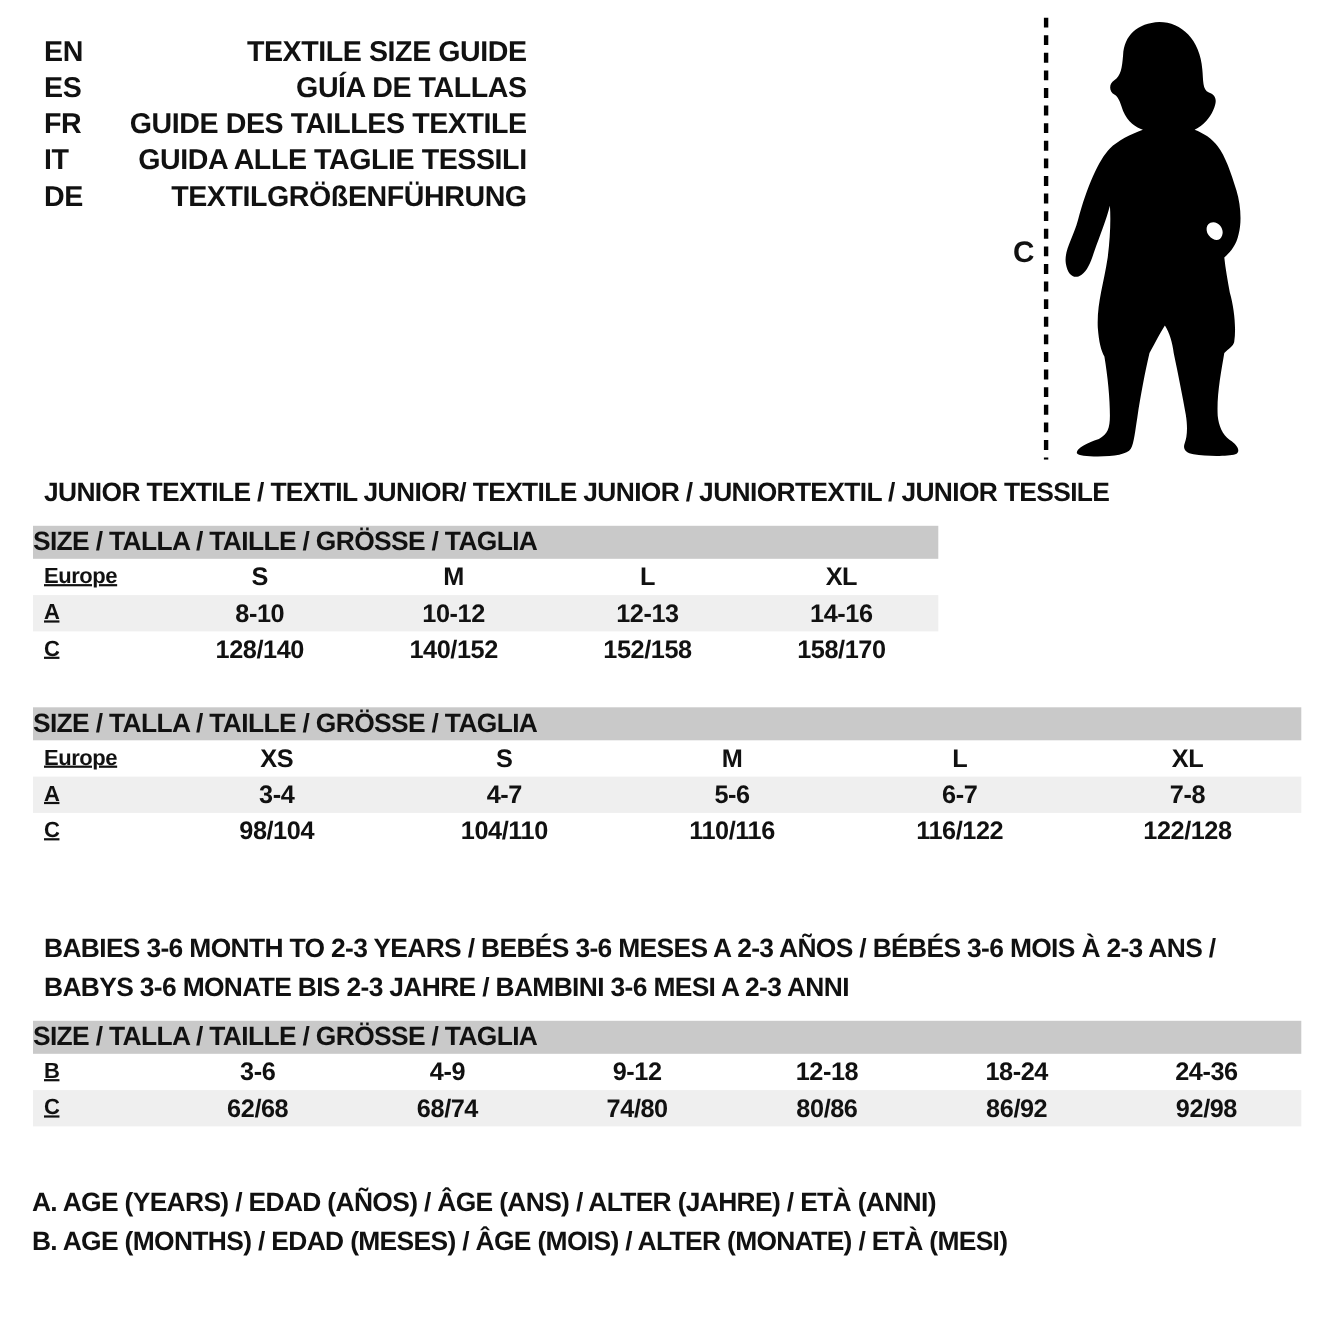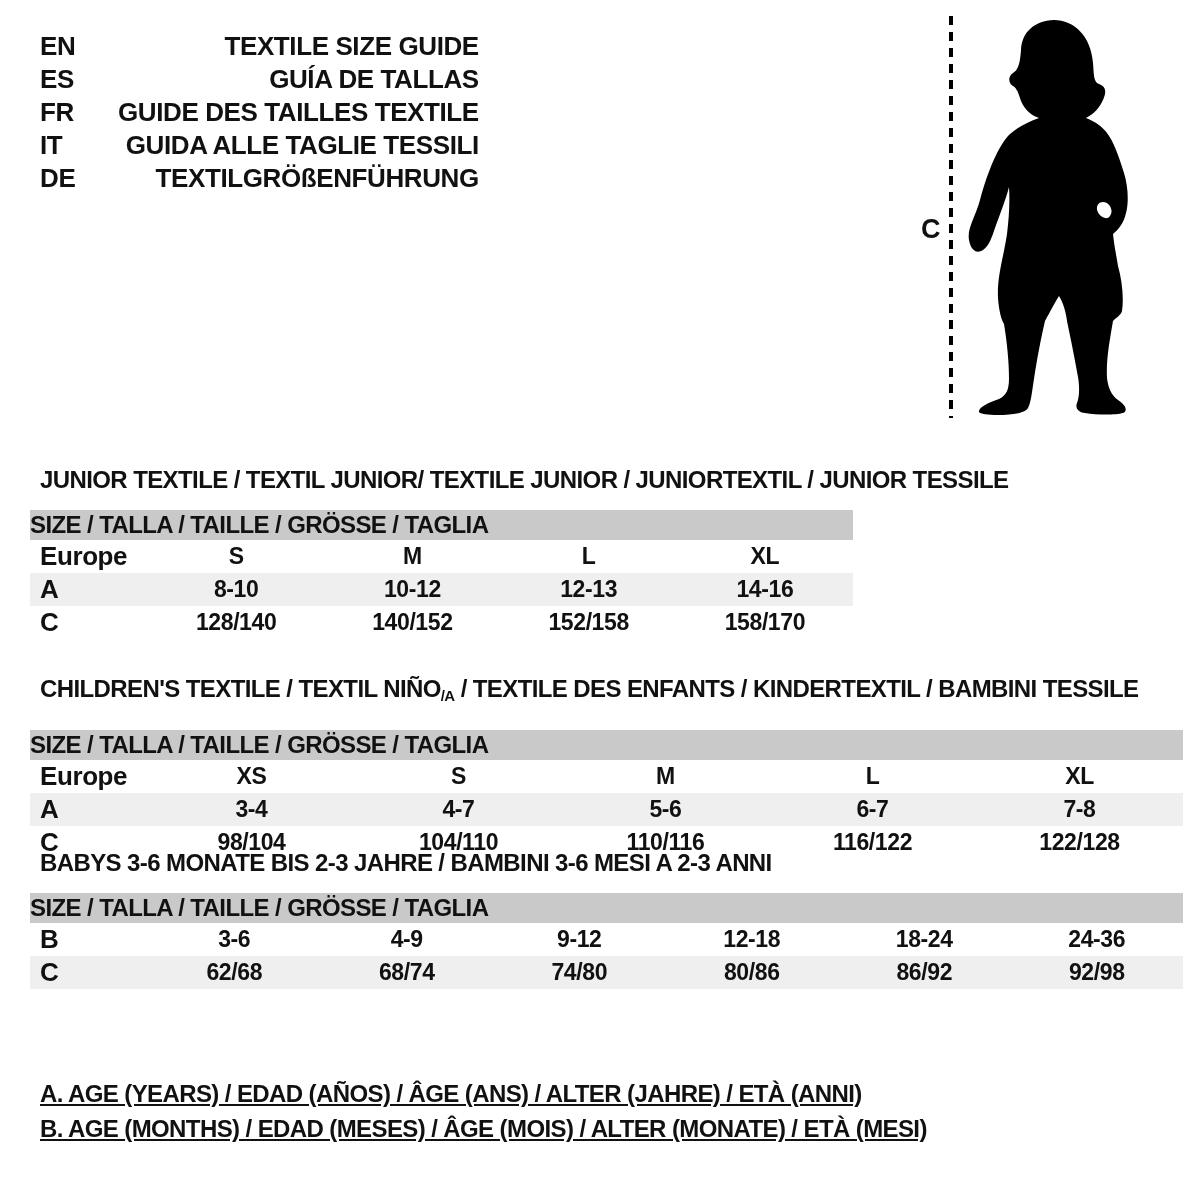--- a/index.html
+++ b/index.html
@@ -21,50 +21,50 @@
 
   
   #figure { left:903px; top:10px; width:260px; height:412px; }
   #height-label { position:absolute; left:18px; top:204px; font-size:27px; font-weight:bold; }
   #dash-line { position:absolute; left:44px; top:6px; }
   #silhouette { position:absolute; left:62px; top:8px; }
 
   
   .section-title {
     font-size:24px; font-weight:bold; letter-spacing:-0.6px; white-space:nowrap;
-    padding-left:10px; line-height:28px;margin-top:32px;
+    padding-left:10px; line-height:28px;
   }
   .title-sub { font-size:15px; vertical-align:-4px; font-weight:bold; }
   #junior   { left:30px; top:434px; width:823px; }
   #children { left:30px; top:643px; width:1153px; }
   #babies   { left:30px; top:845px; width:1153px; }
   #junior   .section-title { margin-bottom:16px; }
   #children .section-title { margin-bottom:20px; }
   #babies   .babies-title-line { font-size:24px; font-weight:bold; letter-spacing:-0.6px;
               padding-left:10px; line-height:35px; white-space:nowrap; }
   #babies   .titles { margin-bottom:13px; }
 
   .size-bar {
     height:30px; background:#c9c9c9; display:flex; align-items:center;
     font-size:24px; font-weight:bold; letter-spacing:-0.6px; 
   }
   .trow { display:grid; height:33px; align-items:center; }
   .cols4 { grid-template-columns:118px repeat(4,1fr); }
   .cols5 { grid-template-columns:118px repeat(5,1fr); }
   .cols6 { grid-template-columns:118px repeat(6,1fr); }
   .trow .rlabel {
-    padding-left:10px; font-size:26px; font-weight:bold; letter-spacing:-0.4px;
+    padding-left:10px; font-size:20px; font-weight:bold; letter-spacing:-0.4px;text-decoration:underline;
   }
   .trow .cell {
     text-align:center; font-size:23px; font-weight:bold; letter-spacing:-0.4px;
   }
   .alt { background:#efefef; }
 
   
-  #legend { left:40px; top:1076px;text-decoration:underline; }
+  #legend { left:29px; top:1076px; }
   .legend-line {
     font-size:24px; font-weight:bold; letter-spacing:-0.6px; line-height:35px; white-space:nowrap;
   }
 </style>
 </head>
 <body>
 
 <div id="languages" class="abs">
   <div class="lang-row">
     <span class="lang-code">EN</span>
@@ -168,21 +168,20 @@
   <div class="trow cols4">
     <span class="rlabel">C</span>
     <span class="cell">128/140</span>
     <span class="cell">140/152</span>
     <span class="cell">152/158</span>
     <span class="cell">158/170</span>
   </div>
 </div>
 
 <div id="children" class="abs">
-  <div class="section-title"><span>CHILDREN'S TEXTILE / TEXTIL NIÑO</span><span class="title-sub">/A</span><span> / TEXTILE DES ENFANTS / KINDERTEXTIL / BAMBINI TESSILE</span></div>
   <div class="size-bar">
     <span>SIZE / TALLA / TAILLE / GRÖSSE / TAGLIA</span>
   </div>
   <div class="trow cols5">
     <span class="rlabel">Europe</span>
     <span class="cell">XS</span>
     <span class="cell">S</span>
     <span class="cell">M</span>
     <span class="cell">L</span>
     <span class="cell">XL</span>
@@ -200,20 +199,21 @@
     <span class="cell">98/104</span>
     <span class="cell">104/110</span>
     <span class="cell">110/116</span>
     <span class="cell">116/122</span>
     <span class="cell">122/128</span>
   </div>
 </div>
 
 <div id="babies" class="abs">
   <div class="titles">
+    <div class="babies-title-line">BABIES 3-6 MONTH TO 2-3 YEARS / BEBÉS 3-6 MESES A 2-3 AÑOS / BÉBÉS 3-6 MOIS À 2-3 ANS /</div>
     <div class="babies-title-line">BABYS 3-6 MONATE BIS 2-3 JAHRE / BAMBINI 3-6 MESI A 2-3 ANNI</div>
   </div>
   <div class="size-bar">
     <span>SIZE / TALLA / TAILLE / GRÖSSE / TAGLIA</span>
   </div>
   <div class="trow cols6">
     <span class="rlabel">B</span>
     <span class="cell">3-6</span>
     <span class="cell">4-9</span>
     <span class="cell">9-12</span>

